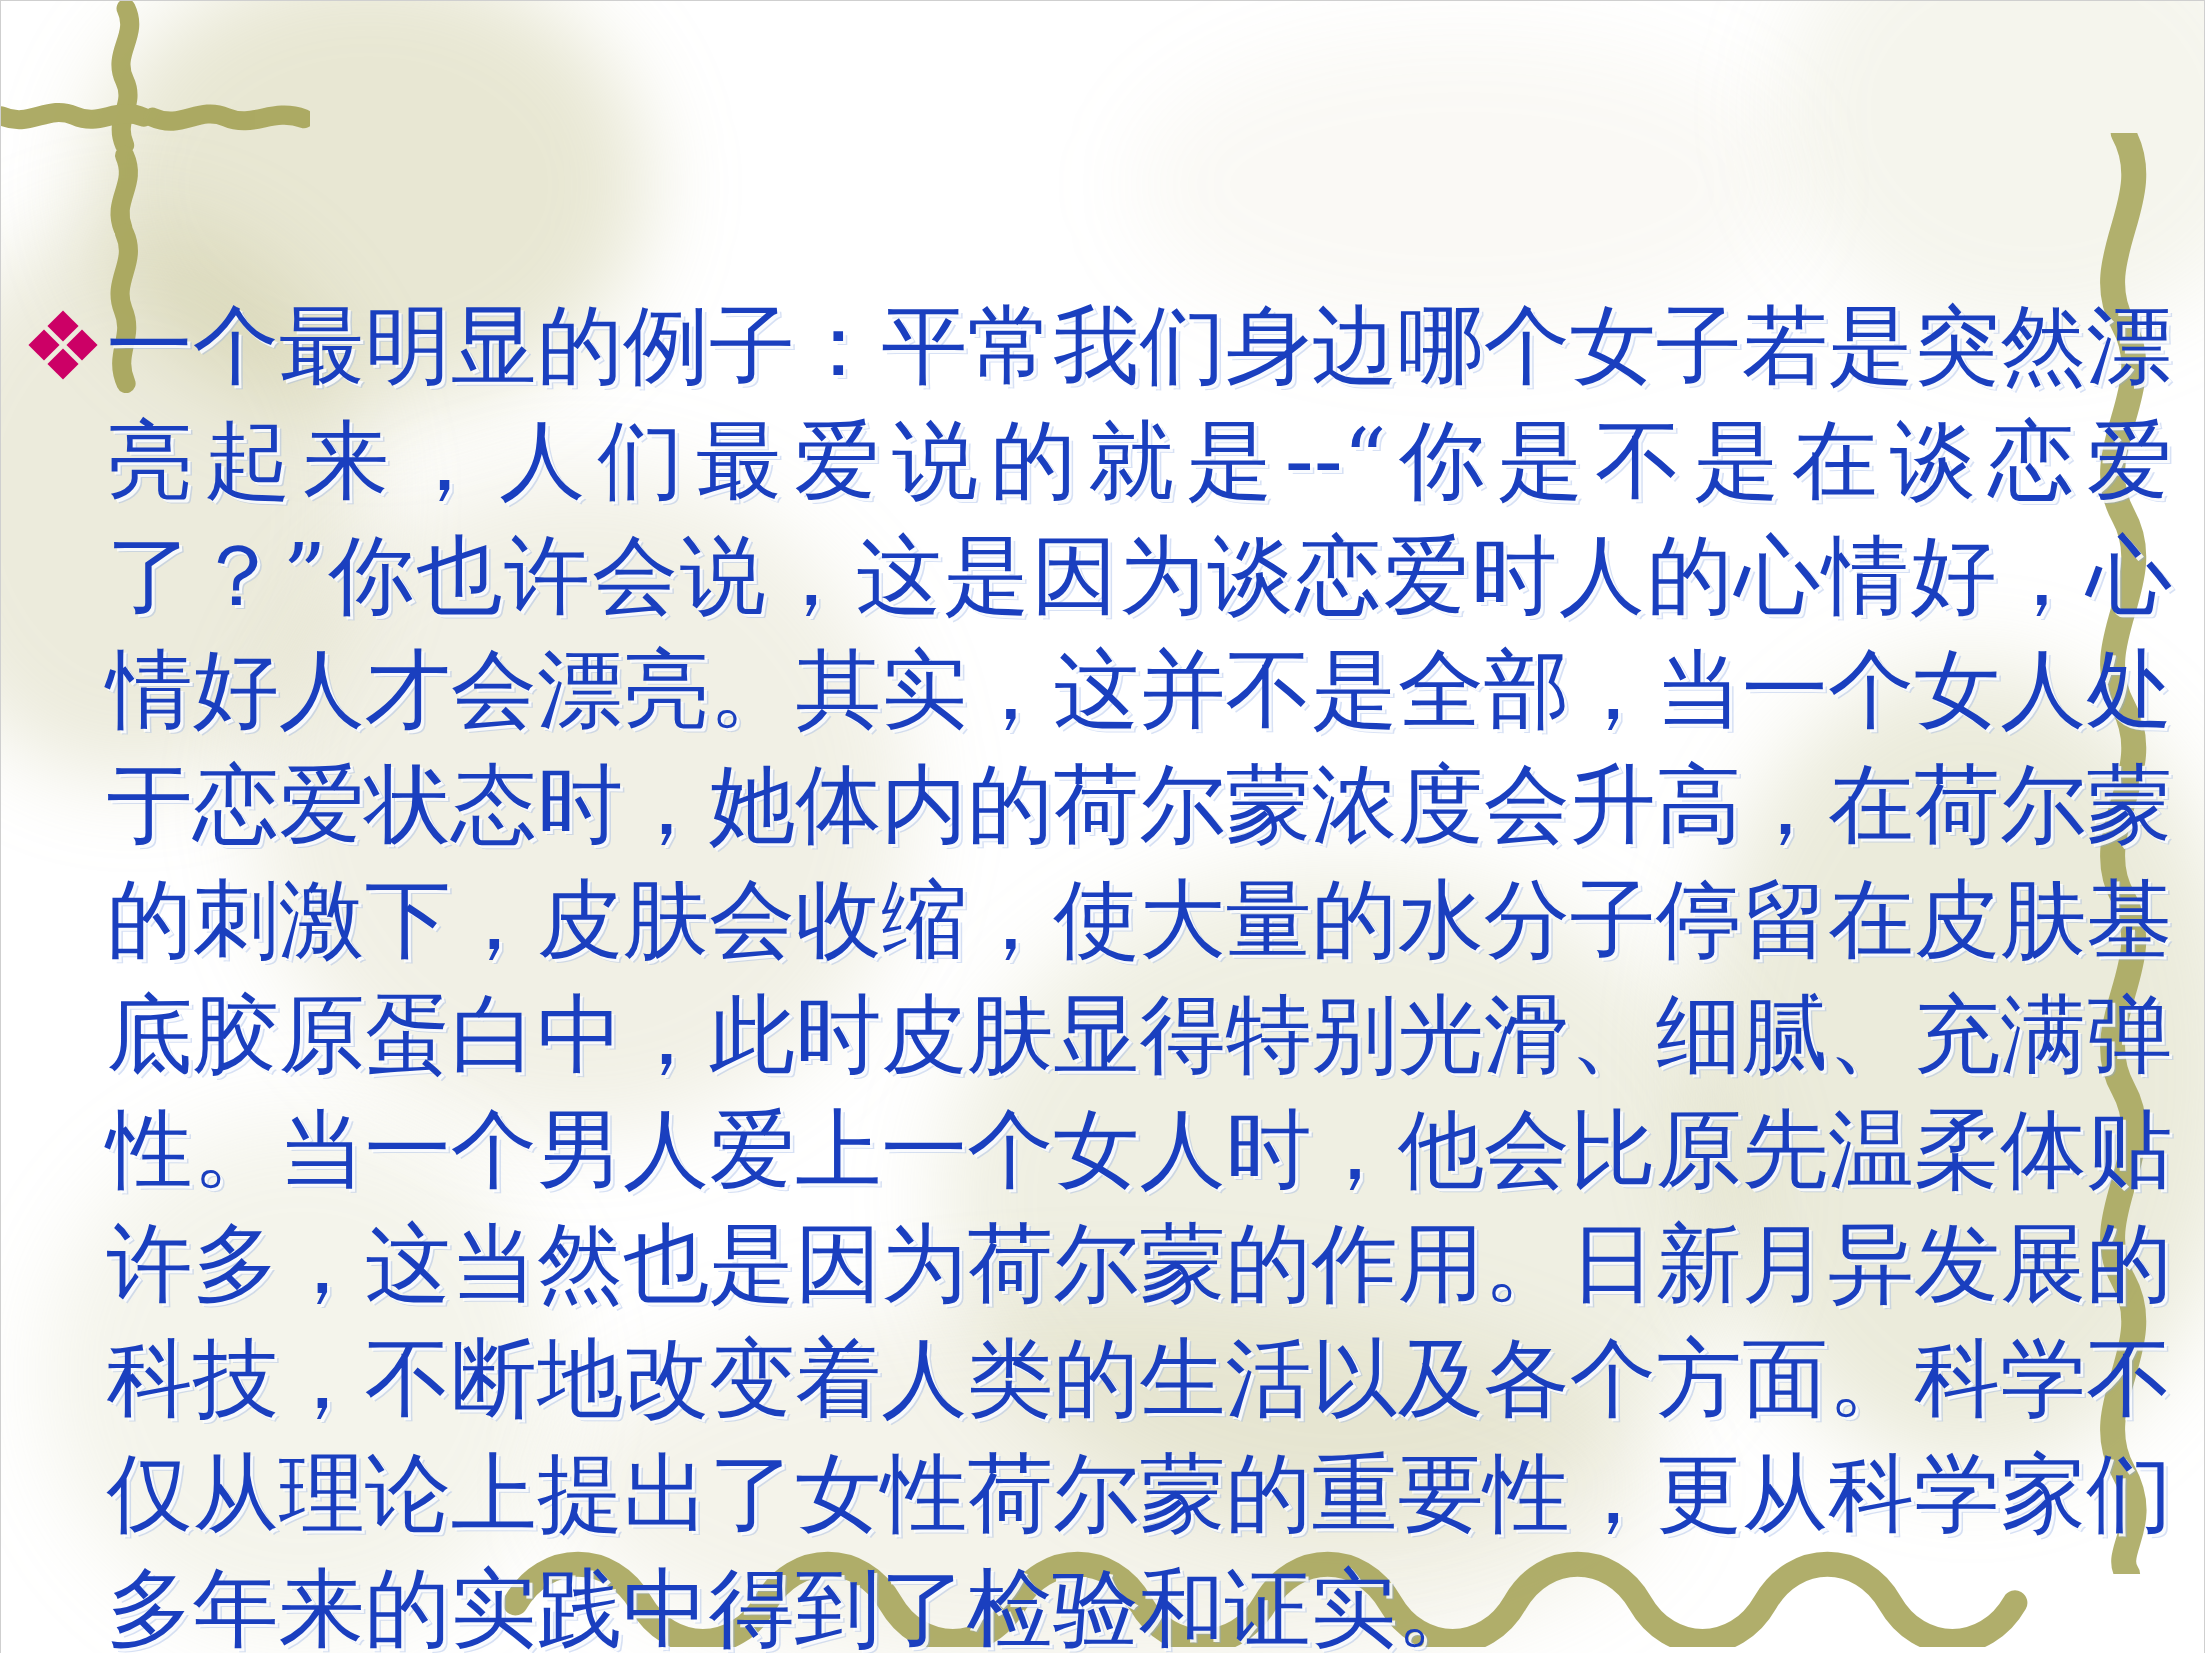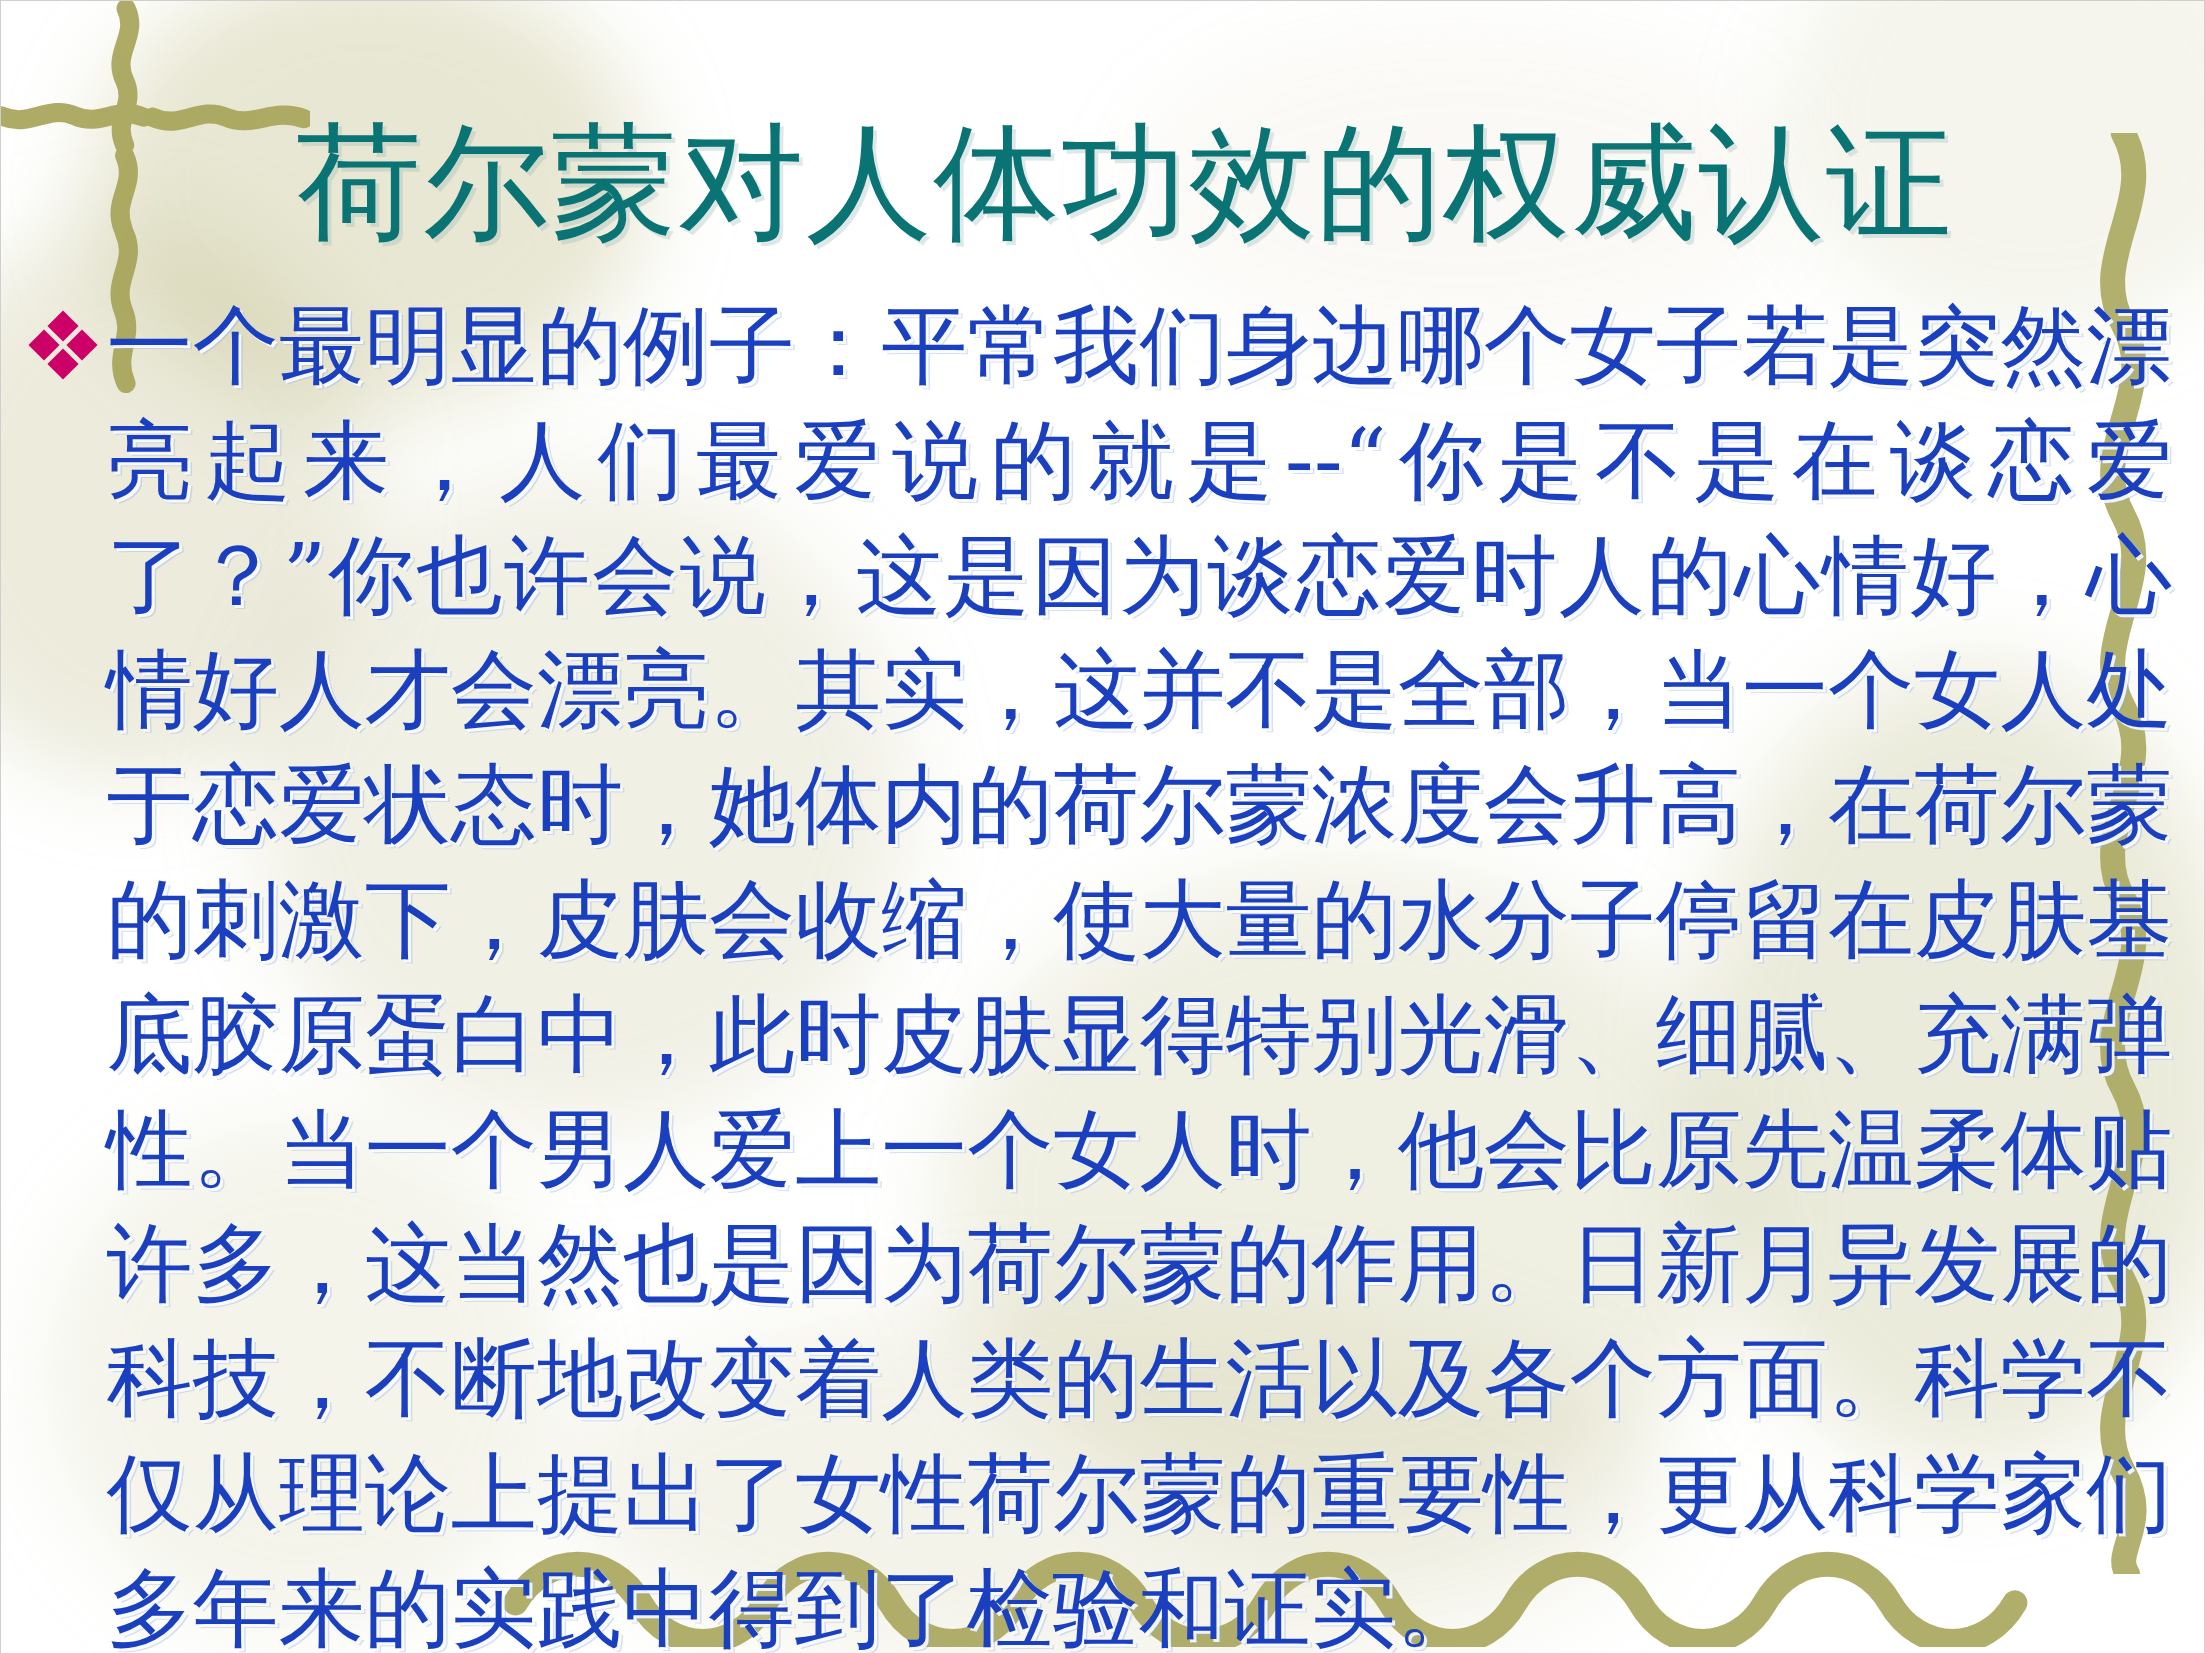--- a/index.html
+++ b/index.html
@@ -152,21 +152,20 @@
                C 1760 40, 1850 40, 1890 110
                C 1930 180, 2020 180, 2060 110
                C 2100 40, 2190 40, 2230 110
                C 2270 180, 2360 180, 2400 110
                C 2440 40, 2530 40, 2570 110
                C 2610 180, 2700 180, 2740 110"></path>
     </g>
   </svg>
 
 
-  <h1 id="title">荷尔蒙对人体功效的权威认证</h1>
 
   <div id="body-block">
     <div id="bullet">
       <div class="diamonds">
         <span class="dia t"></span>
         <span class="dia l"></span>
         <span class="dia r"></span>
         <span class="dia b"></span>
       </div>
     </div>

